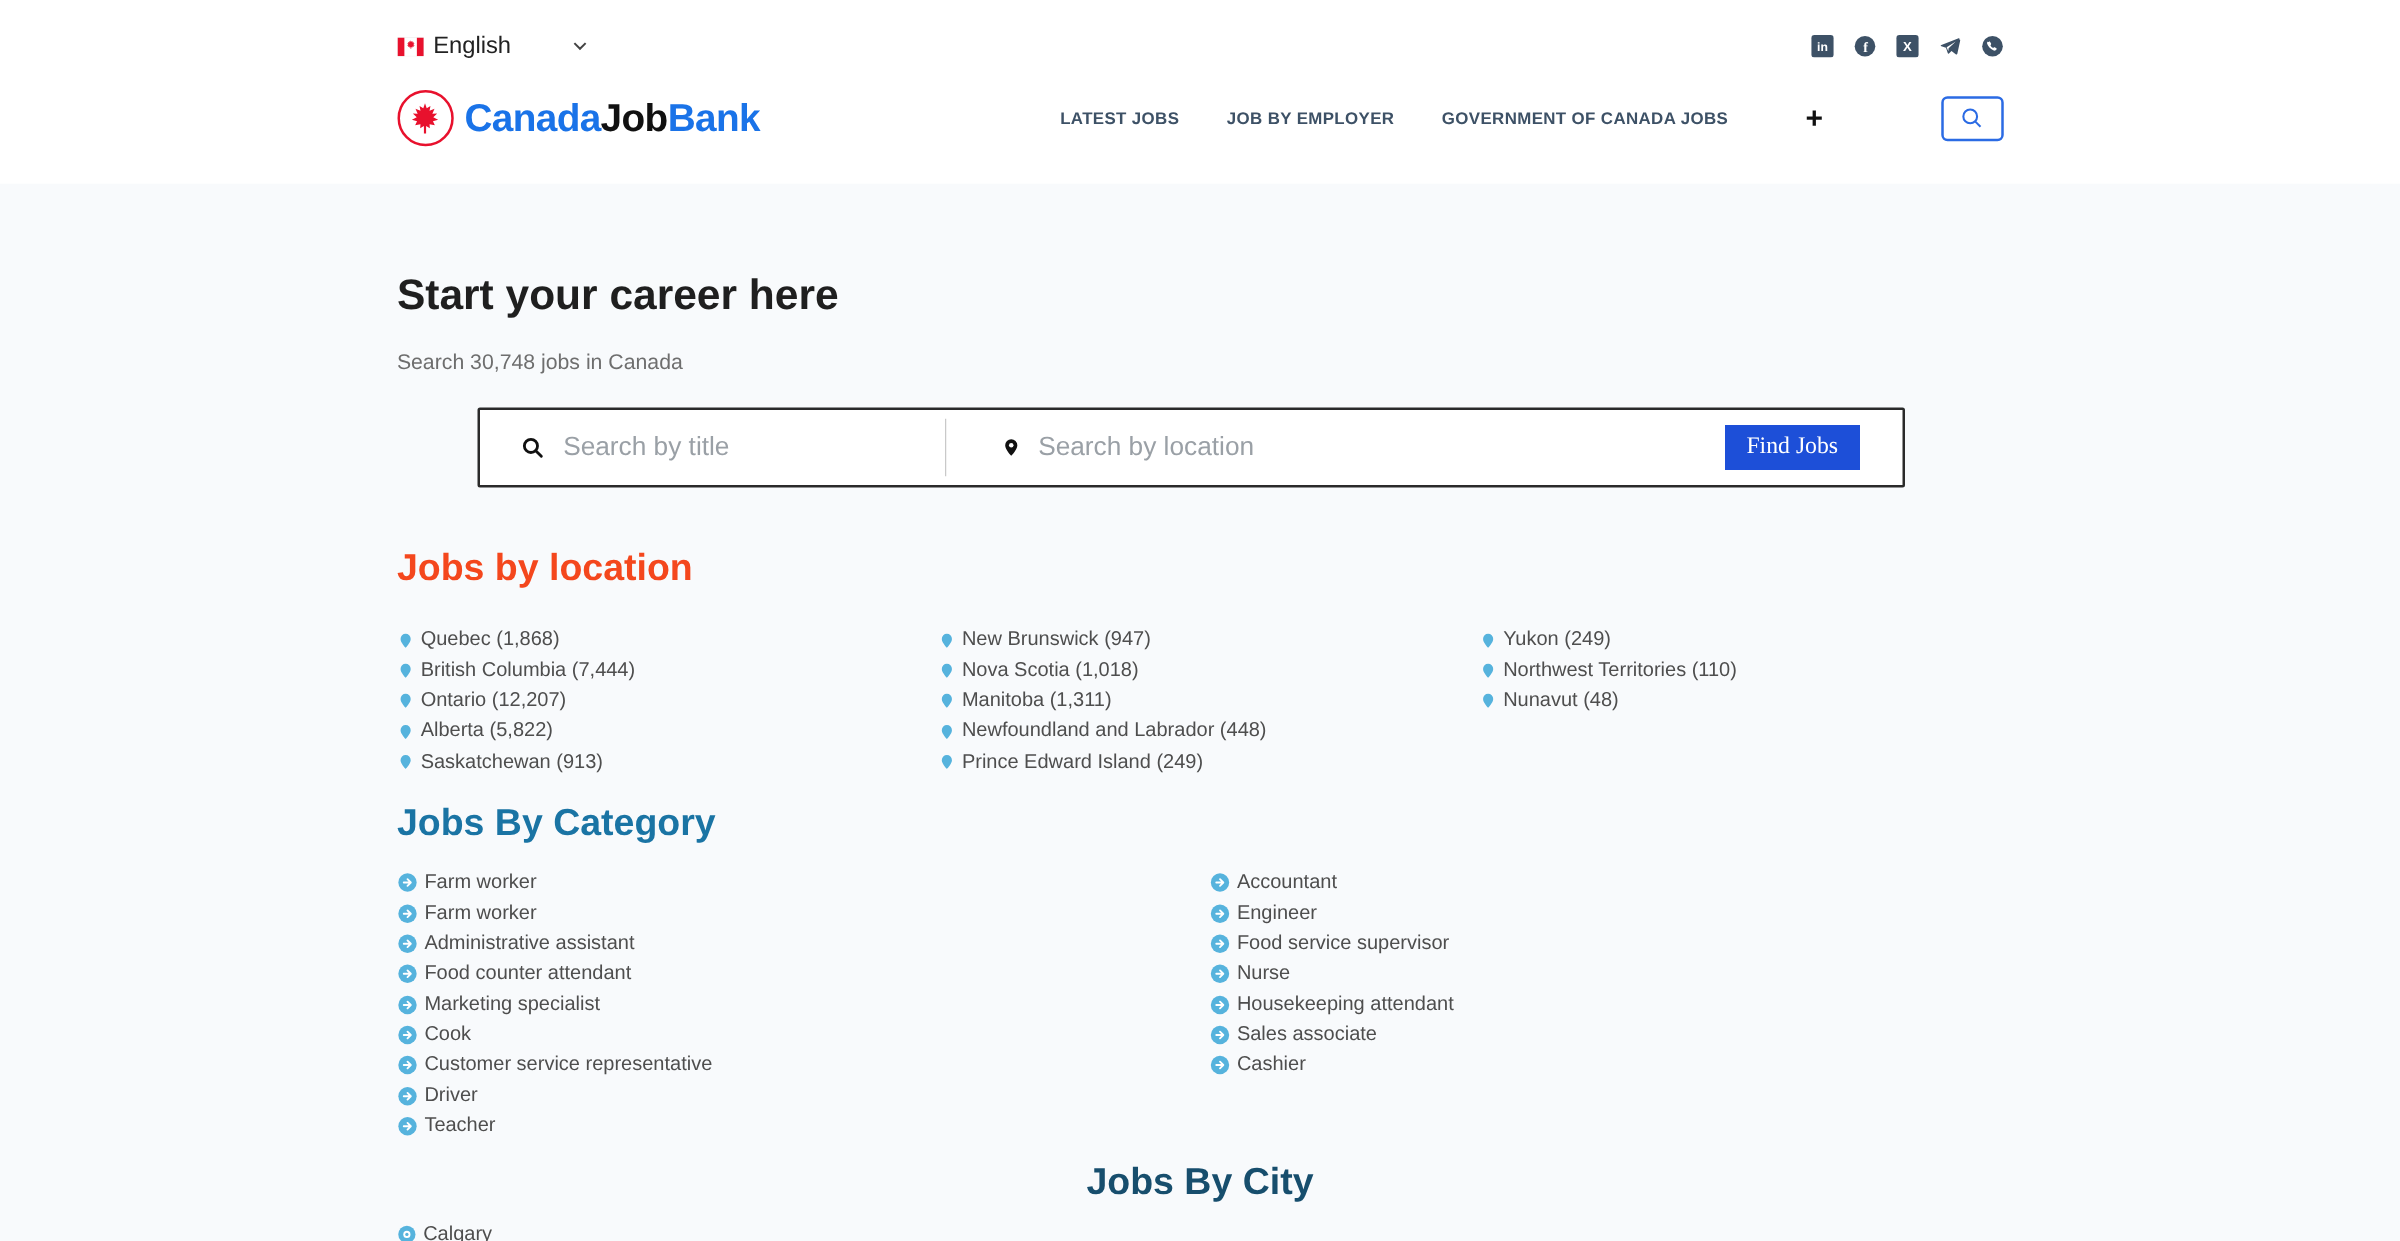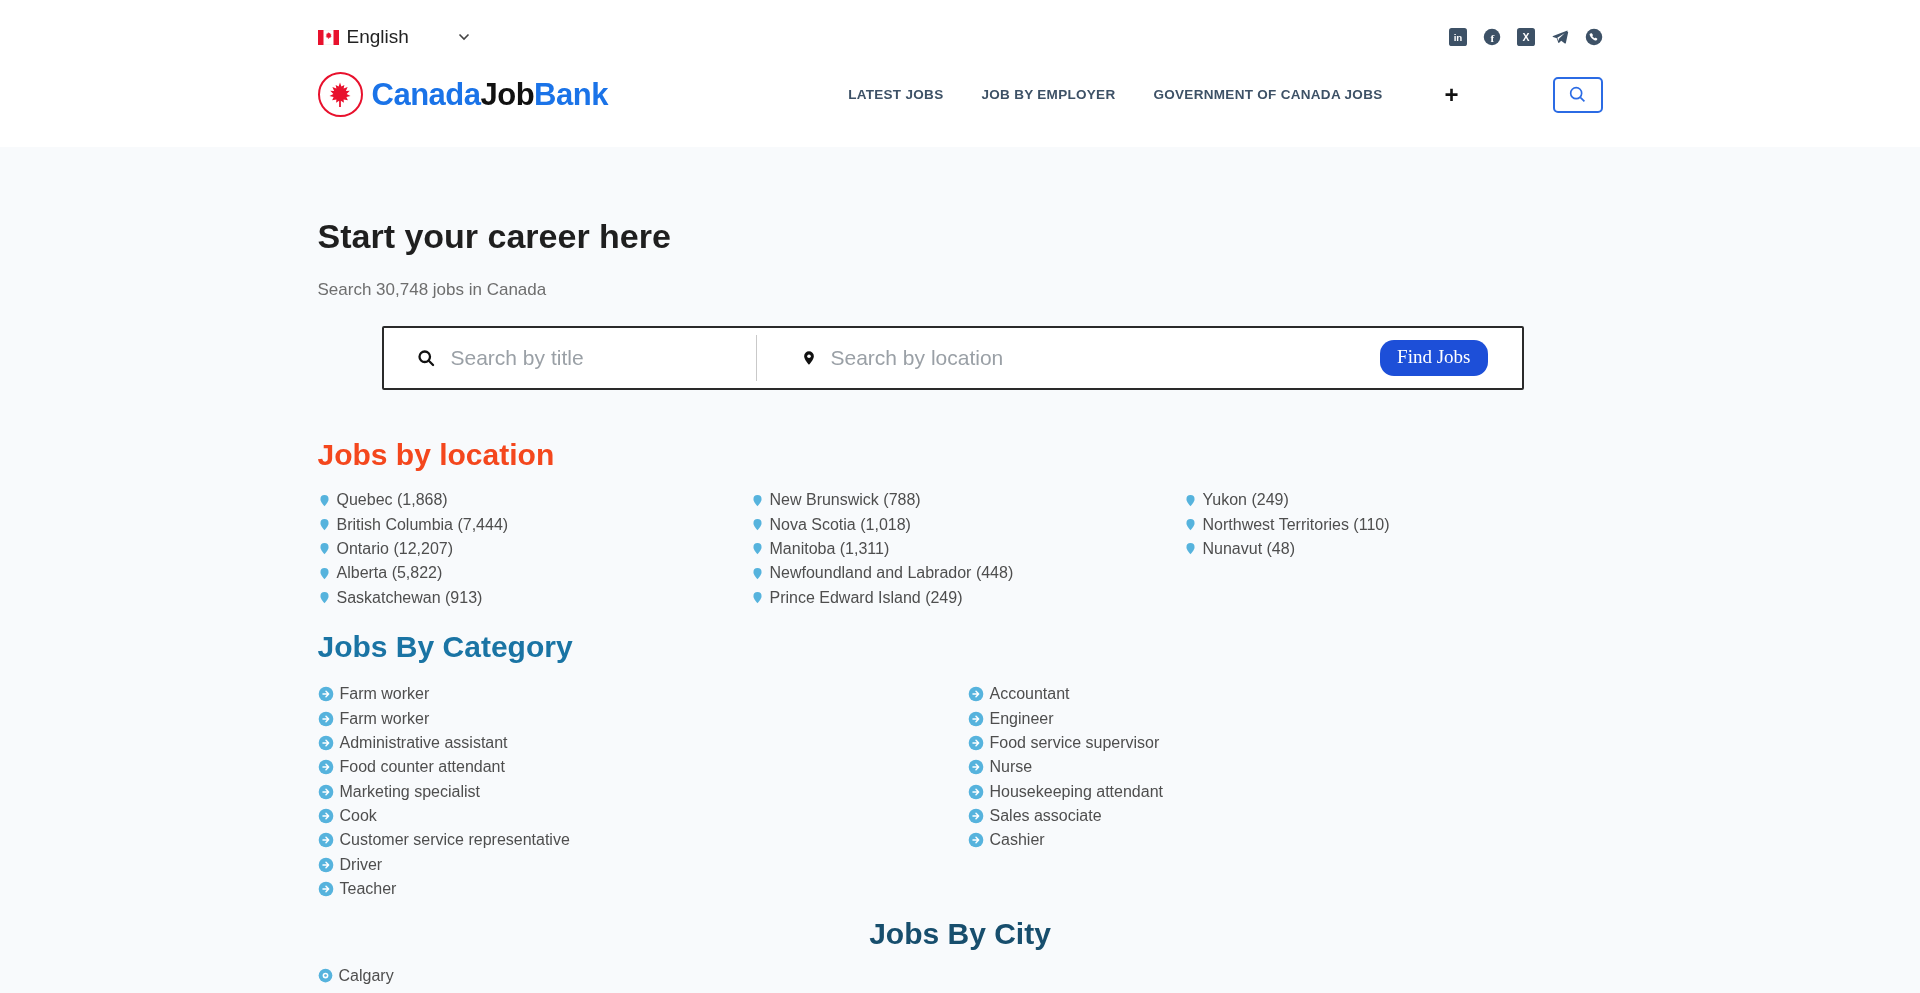--- a/index.html
+++ b/index.html
@@ -43,23 +43,23 @@
                  border: 2px solid #2a2a2a; border-radius: 2px; display: flex; align-items: center; }
   .sf-seg { display: flex; align-items: center; height: 100%; }
   .sf-seg.title-seg { width: 372px; padding-left: 32px; }
   .sf-divider { width: 1px; height: 46px; background: #c9c9c9; }
   .sf-seg.loc-seg { flex: 1; padding-left: 44px; }
   .sf-seg svg { flex: 0 0 auto; margin-right: 14px; }
   .sf-input { border: none; outline: none; font-size: 21px; color: #333; width: 100%;
               font-family: "Liberation Sans", sans-serif; background: transparent; }
   .sf-input::placeholder { color: #9aa0a6; opacity: 1; }
   .find-btn { margin-right: 34px; background: #1d4fd8; color: #fff; border: none; cursor: pointer;
-              font-family: "Liberation Serif", serif; font-size: 19px; padding: 6px 17px 8px; border-radius: 14px; }
-
-  .section-title { font-size: 30px; font-weight: 700; margin-bottom: 16px; }
+              font-family: "Liberation Serif", serif; font-size: 19px; padding: 6px 17px 8px; border-radius: 0; }
+
+  .section-title { font-size: 30px; font-weight: 700; margin-bottom: 28px; }
   .section-location { margin-top: 48px; }
   .t-orange { color: #f4471d; }
   .t-teal { color: #1a74a4; }
   .t-navy { color: #174e6d; }
 
   .loc-grid { display: grid; grid-template-columns: 433px 433px 1fr; }
   .cat-grid { display: grid; grid-template-columns: 650px 1fr; }
   .licol { display: flex; flex-direction: column; }
   .li-item { display: flex; align-items: center; height: 24.4px; gap: 6px; cursor: pointer; }
   .li-item .txt { font-size: 16px; color: #4e4e4e; white-space: nowrap; }
@@ -194,21 +194,21 @@
                 <path fill="#56b3dd" d="M12 2a7.5 7.5 0 0 0-7.5 7.5C4.5 14.8 12 22.5 12 22.5s7.5-7.7 7.5-13A7.5 7.5 0 0 0 12 2z"></path>
               </svg>
               <span class="txt">Saskatchewan (913)</span>
             </div>
         </div>
         <div class="licol">
           <div class="li-item">
               <svg width="13" height="17" viewBox="0 0 24 24">
                 <path fill="#56b3dd" d="M12 2a7.5 7.5 0 0 0-7.5 7.5C4.5 14.8 12 22.5 12 22.5s7.5-7.7 7.5-13A7.5 7.5 0 0 0 12 2z"></path>
               </svg>
-              <span class="txt">New Brunswick (788)</span>
+              <span class="txt">New Brunswick (947)</span>
             </div>
           <div class="li-item">
               <svg width="13" height="17" viewBox="0 0 24 24">
                 <path fill="#56b3dd" d="M12 2a7.5 7.5 0 0 0-7.5 7.5C4.5 14.8 12 22.5 12 22.5s7.5-7.7 7.5-13A7.5 7.5 0 0 0 12 2z"></path>
               </svg>
               <span class="txt">Nova Scotia (1,018)</span>
             </div>
           <div class="li-item">
               <svg width="13" height="17" viewBox="0 0 24 24">
                 <path fill="#56b3dd" d="M12 2a7.5 7.5 0 0 0-7.5 7.5C4.5 14.8 12 22.5 12 22.5s7.5-7.7 7.5-13A7.5 7.5 0 0 0 12 2z"></path>

